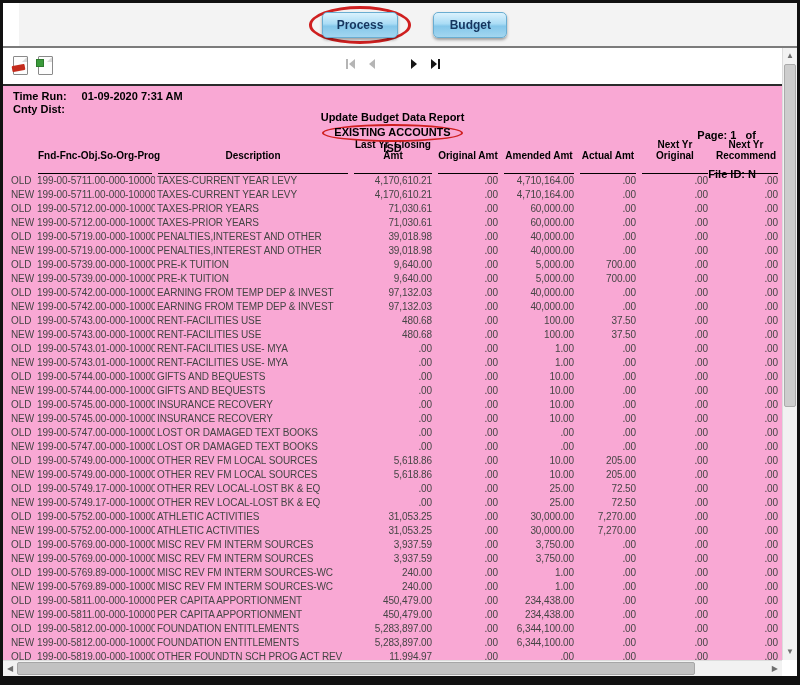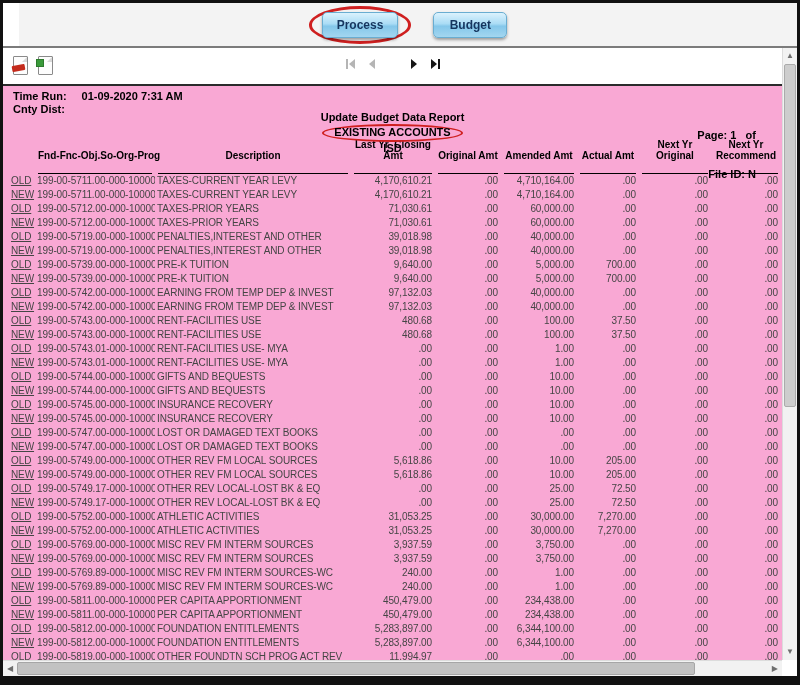--- a/index.html
+++ b/index.html
@@ -51,21 +51,21 @@
   
   table { border-collapse:collapse; table-layout:fixed; width:778px; margin-top:5px; }
   thead th { font-size:10px; font-weight:bold; color:#000; vertical-align:bottom; padding:0 3px; }
   thead th .u { display:block; border-bottom:1.5px solid #000; padding-bottom:12px;
     line-height:11px; white-space:pre; text-align:center; }
   tbody td { font-size:10px; color:#454545; line-height:14px; height:14px; padding:0 2px;
     white-space:nowrap; overflow:hidden; letter-spacing:-0.1px; }
   td.num { text-align:right; padding-right:3px; }
   .c0 { width:32px; } .c1 { width:120px; } .c2 { width:196px; } .c3 { width:84px; }
   .c4 { width:66px; } .c5 { width:76px; } .c6 { width:62px; } .c7 { width:72px; } .c8 { width:70px; }
-  tbody td.c0 { padding-left:8px;text-decoration:underline; }
+  tbody td.c0 { padding-left:8px; }
 
   
   .vscroll { position:absolute; top:45px; right:0; width:15px; bottom:16px; background:#f2f2f2;
     border-left:1px solid #dcdcdc; }
   .vthumb { position:absolute; top:16px; left:1px; width:12px; height:56%; background:#cdcdcd;
     border:1px solid #ababab; border-radius:2px; cursor:pointer; }
   .hscroll { position:absolute; bottom:0; left:0; right:15px; height:16px; background:#f2f2f2;
     border-top:1px solid #dcdcdc; }
   .hthumb { position:absolute; left:14px; top:1px; height:13px; width:87%; background:#c2c2c2;
     border:1px solid #a6a6a6; border-radius:2px; cursor:pointer; }

